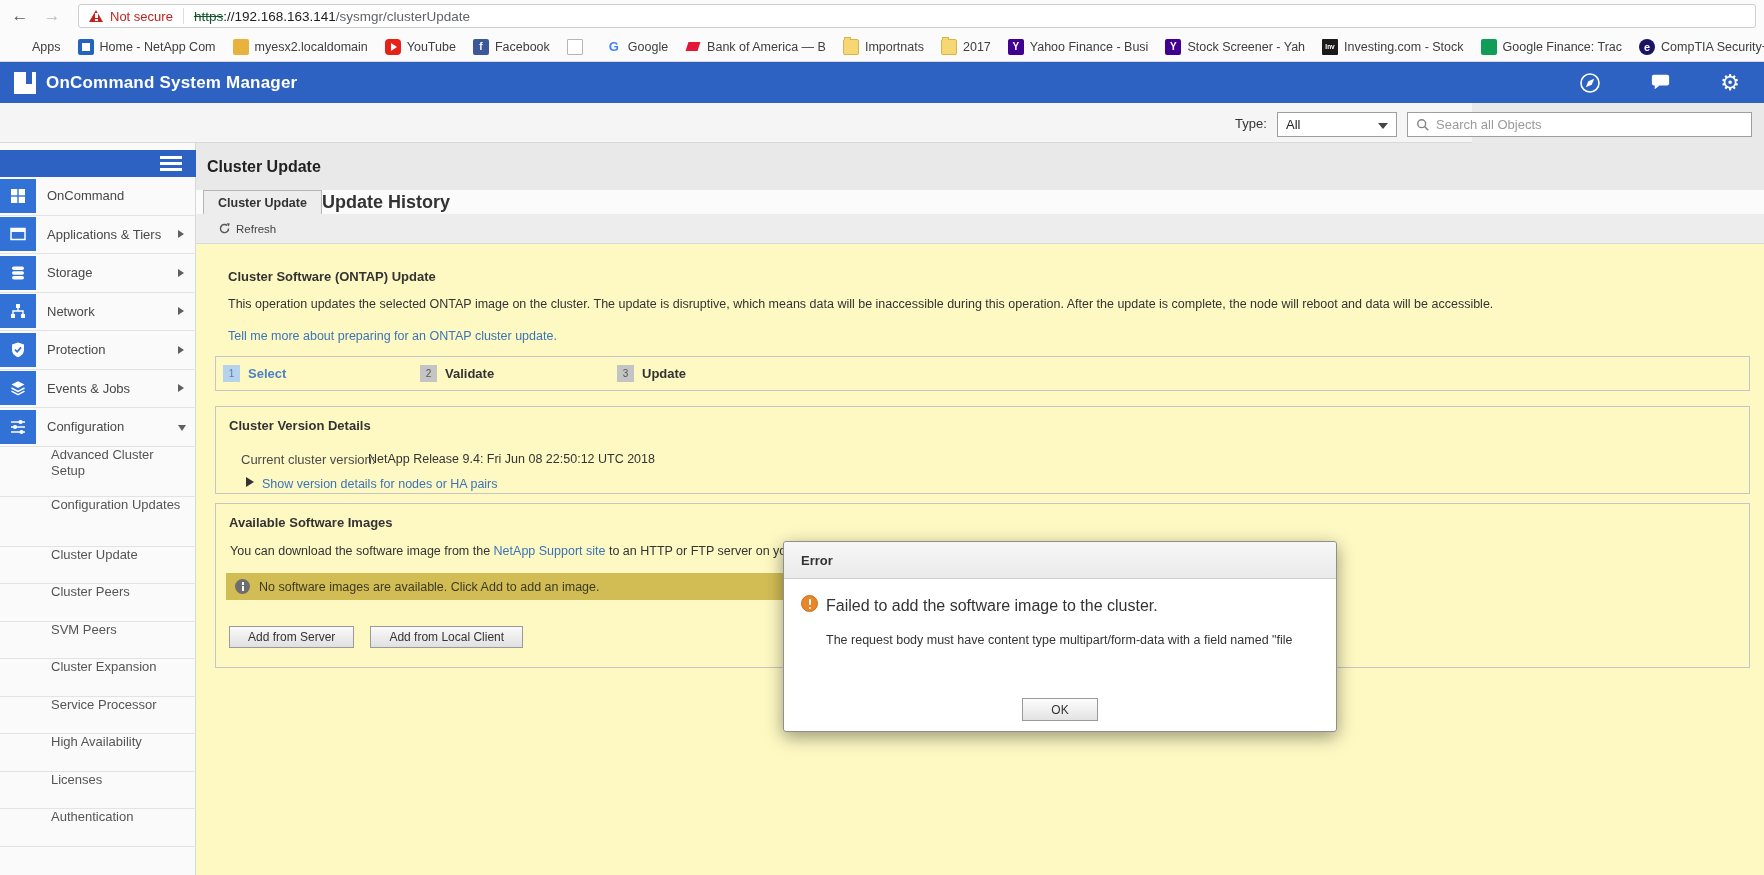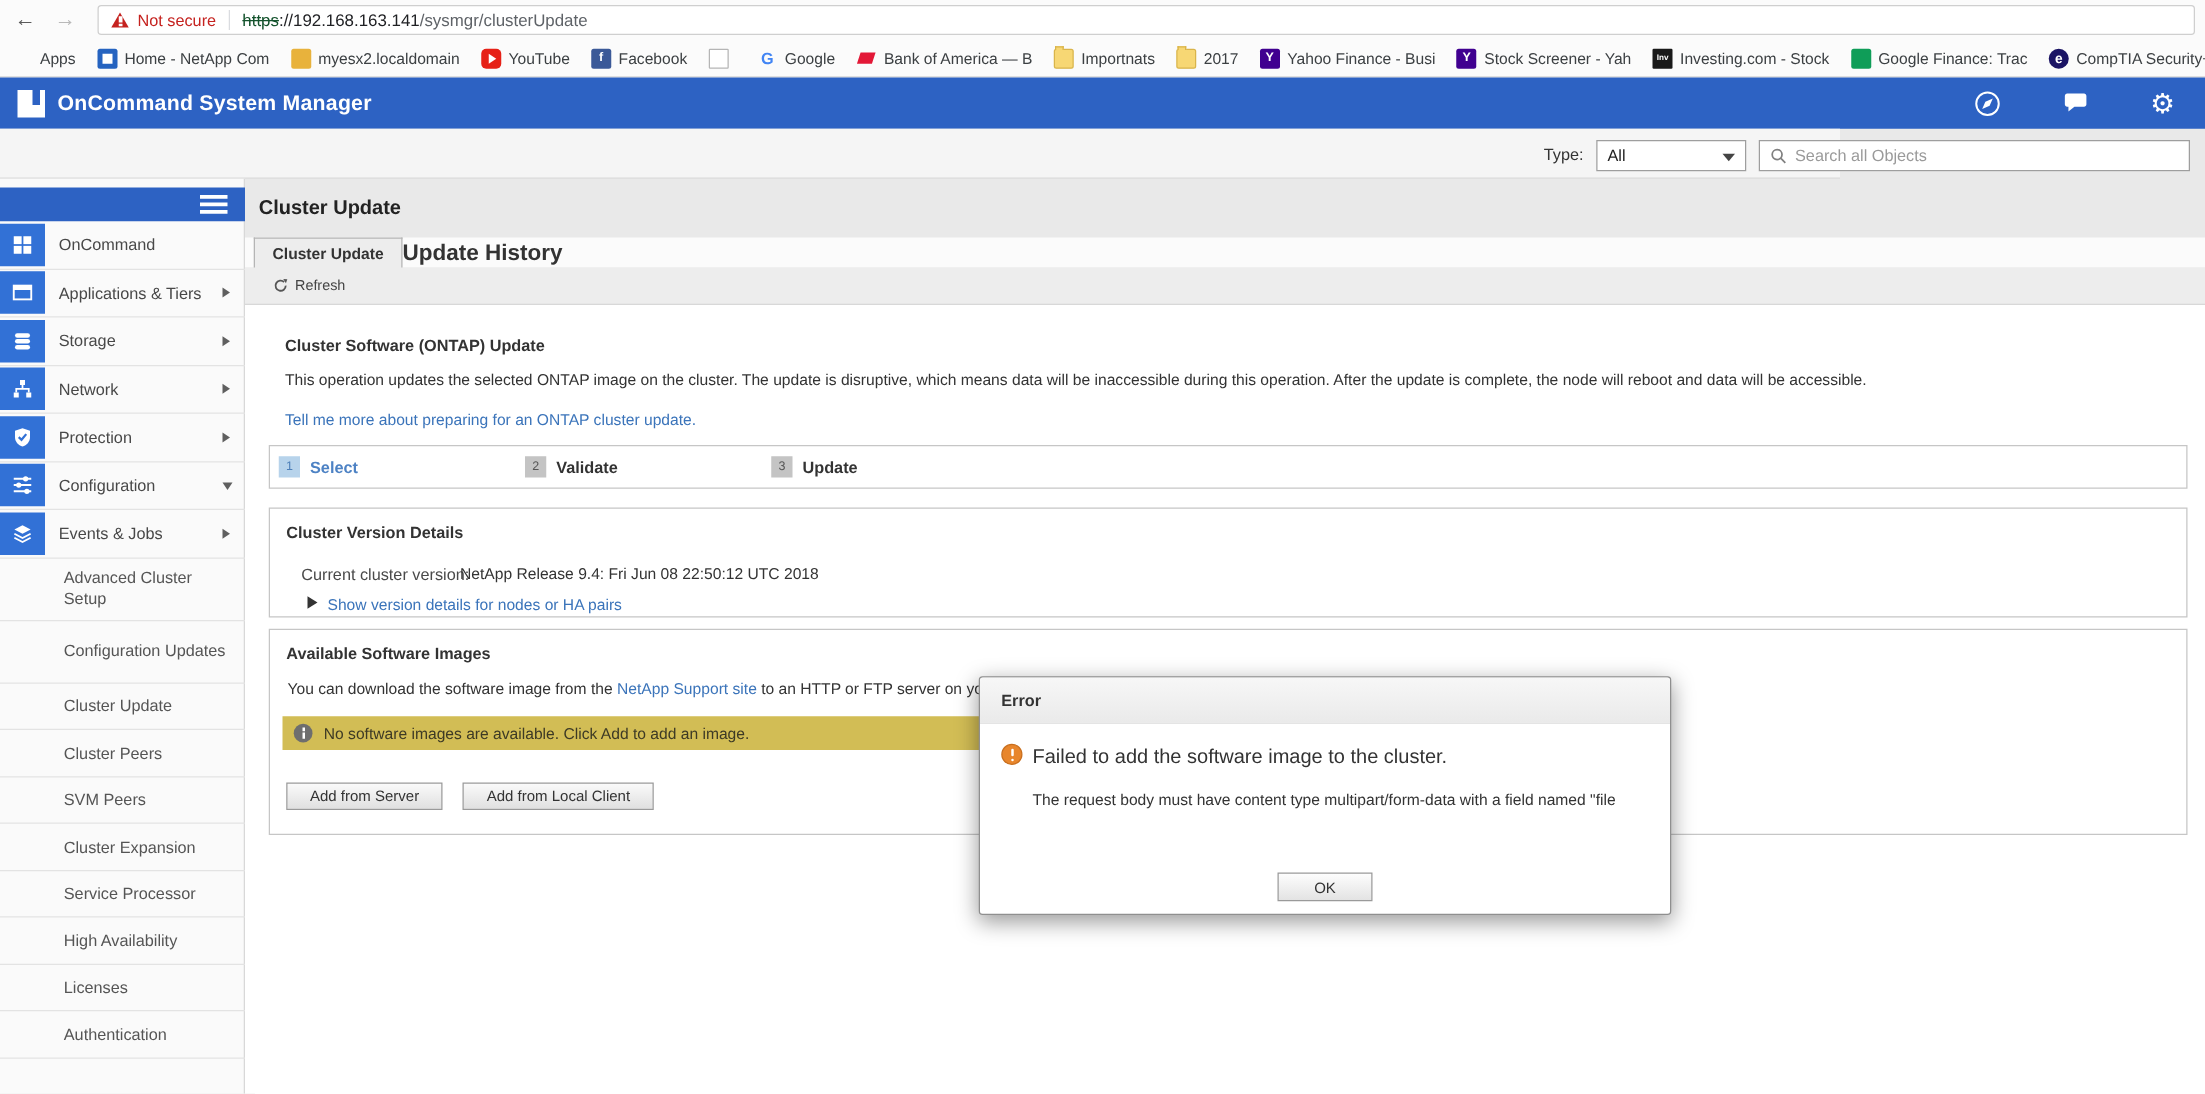--- a/index.html
+++ b/index.html
@@ -66,32 +66,32 @@
   .sidebar { position:absolute; left:0; top:143px; width:196px; height:732px; background:#fafafa; border-right:1px solid #d8d8d8; }
   .burger-bar { position:absolute; left:0; top:7px; width:196px; height:27px; background:#2d62c3; }
   .burger { position:absolute; right:14px; top:6px; width:22px; height:15px; display:flex; flex-direction:column; justify-content:space-between; }
   .burger i { height:3px; background:#fff; display:block; }
   .nav-list { position:absolute; left:0; top:34px; width:196px; }
   .nav-item { position:relative; height:38.5px; display:flex; align-items:center; border-bottom:1px solid #e3e3e3; }
   .nav-ico { width:36px; height:34px; background:#3271d6; display:flex; align-items:center; justify-content:center; flex:none; }
   .nav-label { margin-left:11px; font-size:13px; color:#484848; }
   .arr-r { position:absolute; right:12px; top:50%; margin-top:-4px; width:0; height:0; border-left:6px solid #5f5f5f; border-top:4.5px solid transparent; border-bottom:4.5px solid transparent; }
   .arr-d { position:absolute; right:10px; top:50%; margin-top:-2px; width:0; height:0; border-top:6px solid #5f5f5f; border-left:4.5px solid transparent; border-right:4.5px solid transparent; }
-  .nav-sub { position:relative; display:flex; align-items:center; border-bottom:1px solid #e3e3e3; padding-left:51px; padding-right:10px; font-size:13px; color:#555; height:37.5px; }
+  .nav-sub { position:relative; display:flex; border-bottom:1px solid #e3e3e3; padding-left:51px; padding-right:10px; font-size:13px; color:#555; height:37.5px; }
   .nav-sub.two { height:50px; line-height:1.3; }
 
   
   .page-title { position:absolute; left:207px; top:158px; font-size:16px; font-weight:bold; color:#222; }
   .tabrow { position:absolute; left:196px; top:190px; width:1568px; height:24px; background:#fbfbfb; }
   .tab-active { position:absolute; left:7px; top:0; height:25px; background:#ededed; border:1px solid #b5b5b5; border-bottom:none; display:flex; align-items:center; padding:0 14px; font-size:12.5px; font-weight:bold; color:#333; }
   .tab-idle { position:absolute; left:112px; top:0; height:24px; display:flex; align-items:center; padding:0 14px; font-size:18px; color:#333;font-weight:bold; }
   .toolstrip { position:absolute; left:196px; top:214px; width:1568px; height:30px; background:#ededed; border-bottom:1px solid #d8d8d8; display:flex; align-items:center; }
   .refresh-btn { display:flex; align-items:center; gap:5px; margin-left:22px; font-size:11.5px; color:#444; }
 
-  .main { position:absolute; left:196px; top:244px; width:1568px; height:631px; background:#ffffff; }
+  .main { position:absolute; left:196px; top:244px; width:1568px; height:631px; background:#fef9c3; }
   .sec-heading { position:absolute; left:32px; top:25px; font-size:13px; font-weight:bold; color:#333; }
   .sec-desc { position:absolute; left:32px; top:53px; font-size:12.5px; color:#333; width:1500px; }
   .sec-link { position:absolute; left:32px; top:85px; font-size:12.5px; color:#3b74ba; }
   a.plain, .linkish { color:#3b74ba; cursor:pointer; text-decoration:none; }
 
   .steps-box { position:absolute; left:19px; top:112px; width:1535px; height:35px; border:1px solid #c6c6c6; display:flex; align-items:center; gap:32px; padding-left:7px; }
   .step { display:flex; align-items:center; gap:8px; width:165px; }
   .chip { width:17px; height:17px; background:#c4c4c4; color:#555; font-size:10px; display:flex; align-items:center; justify-content:center; }
   .step.active .chip { background:#b7d3eb; color:#4d7fb8; }
   .step-label { font-size:13px; font-weight:bold; color:#333; }
@@ -329,41 +329,41 @@
             <path d="M9 1.5 L15 3.5 V8.5 C15 12.5 12.3 15 9 16.2 C5.7 15 3 12.5 3 8.5 V3.5 Z" fill="#fff"></path>
             <polyline points="6,8.7 8.2,10.8 12,6.3" fill="none" stroke="#3271d6" stroke-width="1.8"></polyline>
           </svg>
       </span>
       <span class="nav-label">Protection</span>
       <span class="arr-r"></span>
     </div>
     <div class="nav-item">
       <span class="nav-ico">
         <svg width="18" height="18" viewBox="0 0 18 18">
+            <path d="M9 2.2 L15.5 5.6 L9 9 L2.5 5.6 Z" fill="#fff"></path>
+            <path d="M2.5 9 L9 12.4 L15.5 9" fill="none" stroke="#fff" stroke-width="1.5"></path>
+            <path d="M2.5 12.2 L9 15.6 L15.5 12.2" fill="none" stroke="#fff" stroke-width="1.5"></path>
+          </svg>
+      </span>
+      <span class="nav-label">Events &amp; Jobs</span>
+      <span class="arr-r"></span>
+    </div>
+    <div class="nav-item">
+      <span class="nav-ico">
+        <svg width="18" height="18" viewBox="0 0 18 18">
             <line x1="2" y1="4" x2="16" y2="4" stroke="#fff" stroke-width="1.5"></line>
             <circle cx="11.5" cy="4" r="2.1" fill="#fff"></circle>
             <line x1="2" y1="9" x2="16" y2="9" stroke="#fff" stroke-width="1.5"></line>
             <circle cx="6" cy="9" r="2.1" fill="#fff"></circle>
             <line x1="2" y1="14" x2="16" y2="14" stroke="#fff" stroke-width="1.5"></line>
             <circle cx="12.5" cy="14" r="2.1" fill="#fff"></circle>
           </svg>
       </span>
       <span class="nav-label">Configuration</span>
       <span class="arr-d"></span>
-    </div>
-    <div class="nav-item">
-      <span class="nav-ico">
-        <svg width="18" height="18" viewBox="0 0 18 18">
-            <path d="M9 2.2 L15.5 5.6 L9 9 L2.5 5.6 Z" fill="#fff"></path>
-            <path d="M2.5 9 L9 12.4 L15.5 9" fill="none" stroke="#fff" stroke-width="1.5"></path>
-            <path d="M2.5 12.2 L9 15.6 L15.5 12.2" fill="none" stroke="#fff" stroke-width="1.5"></path>
-          </svg>
-      </span>
-      <span class="nav-label">Events &amp; Jobs</span>
-      <span class="arr-r"></span>
     </div>
 
     <div class="nav-sub two">
         <span>Advanced Cluster Setup</span>
       </div>
     <div class="nav-sub two">
         <span>Configuration Updates</span>
       </div>
     <div class="nav-sub">
         <span>Cluster Update</span>

